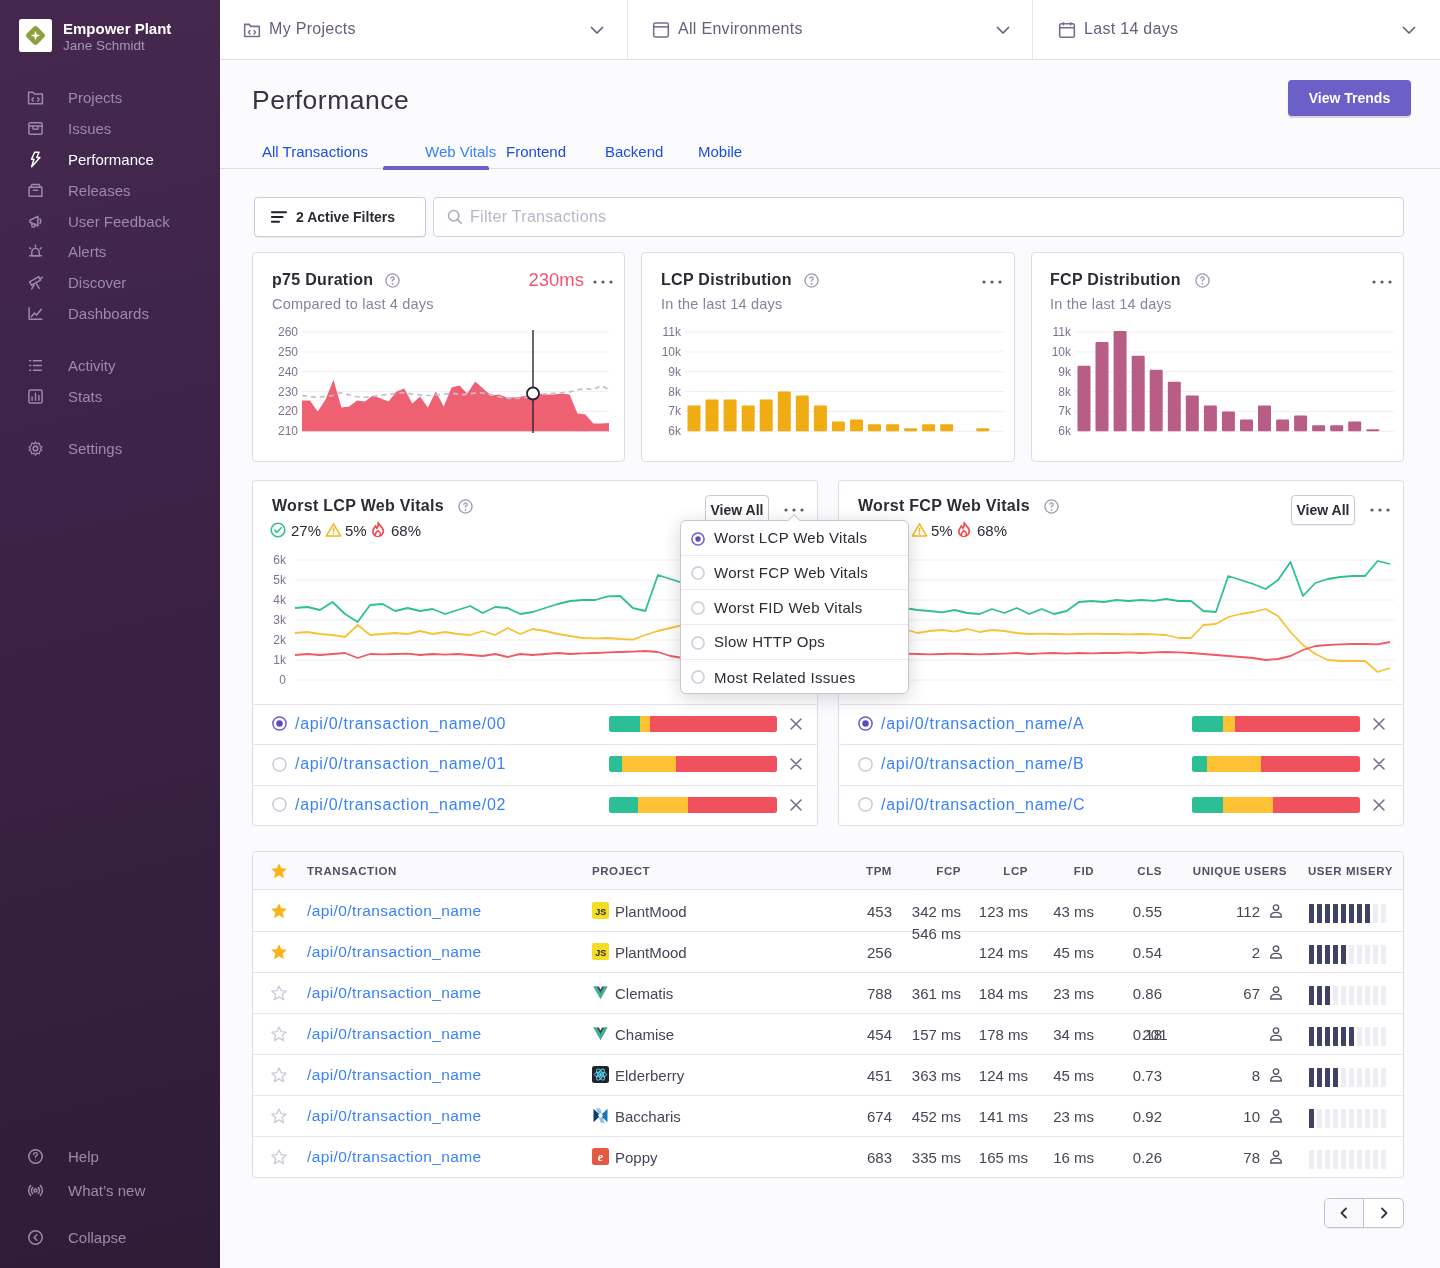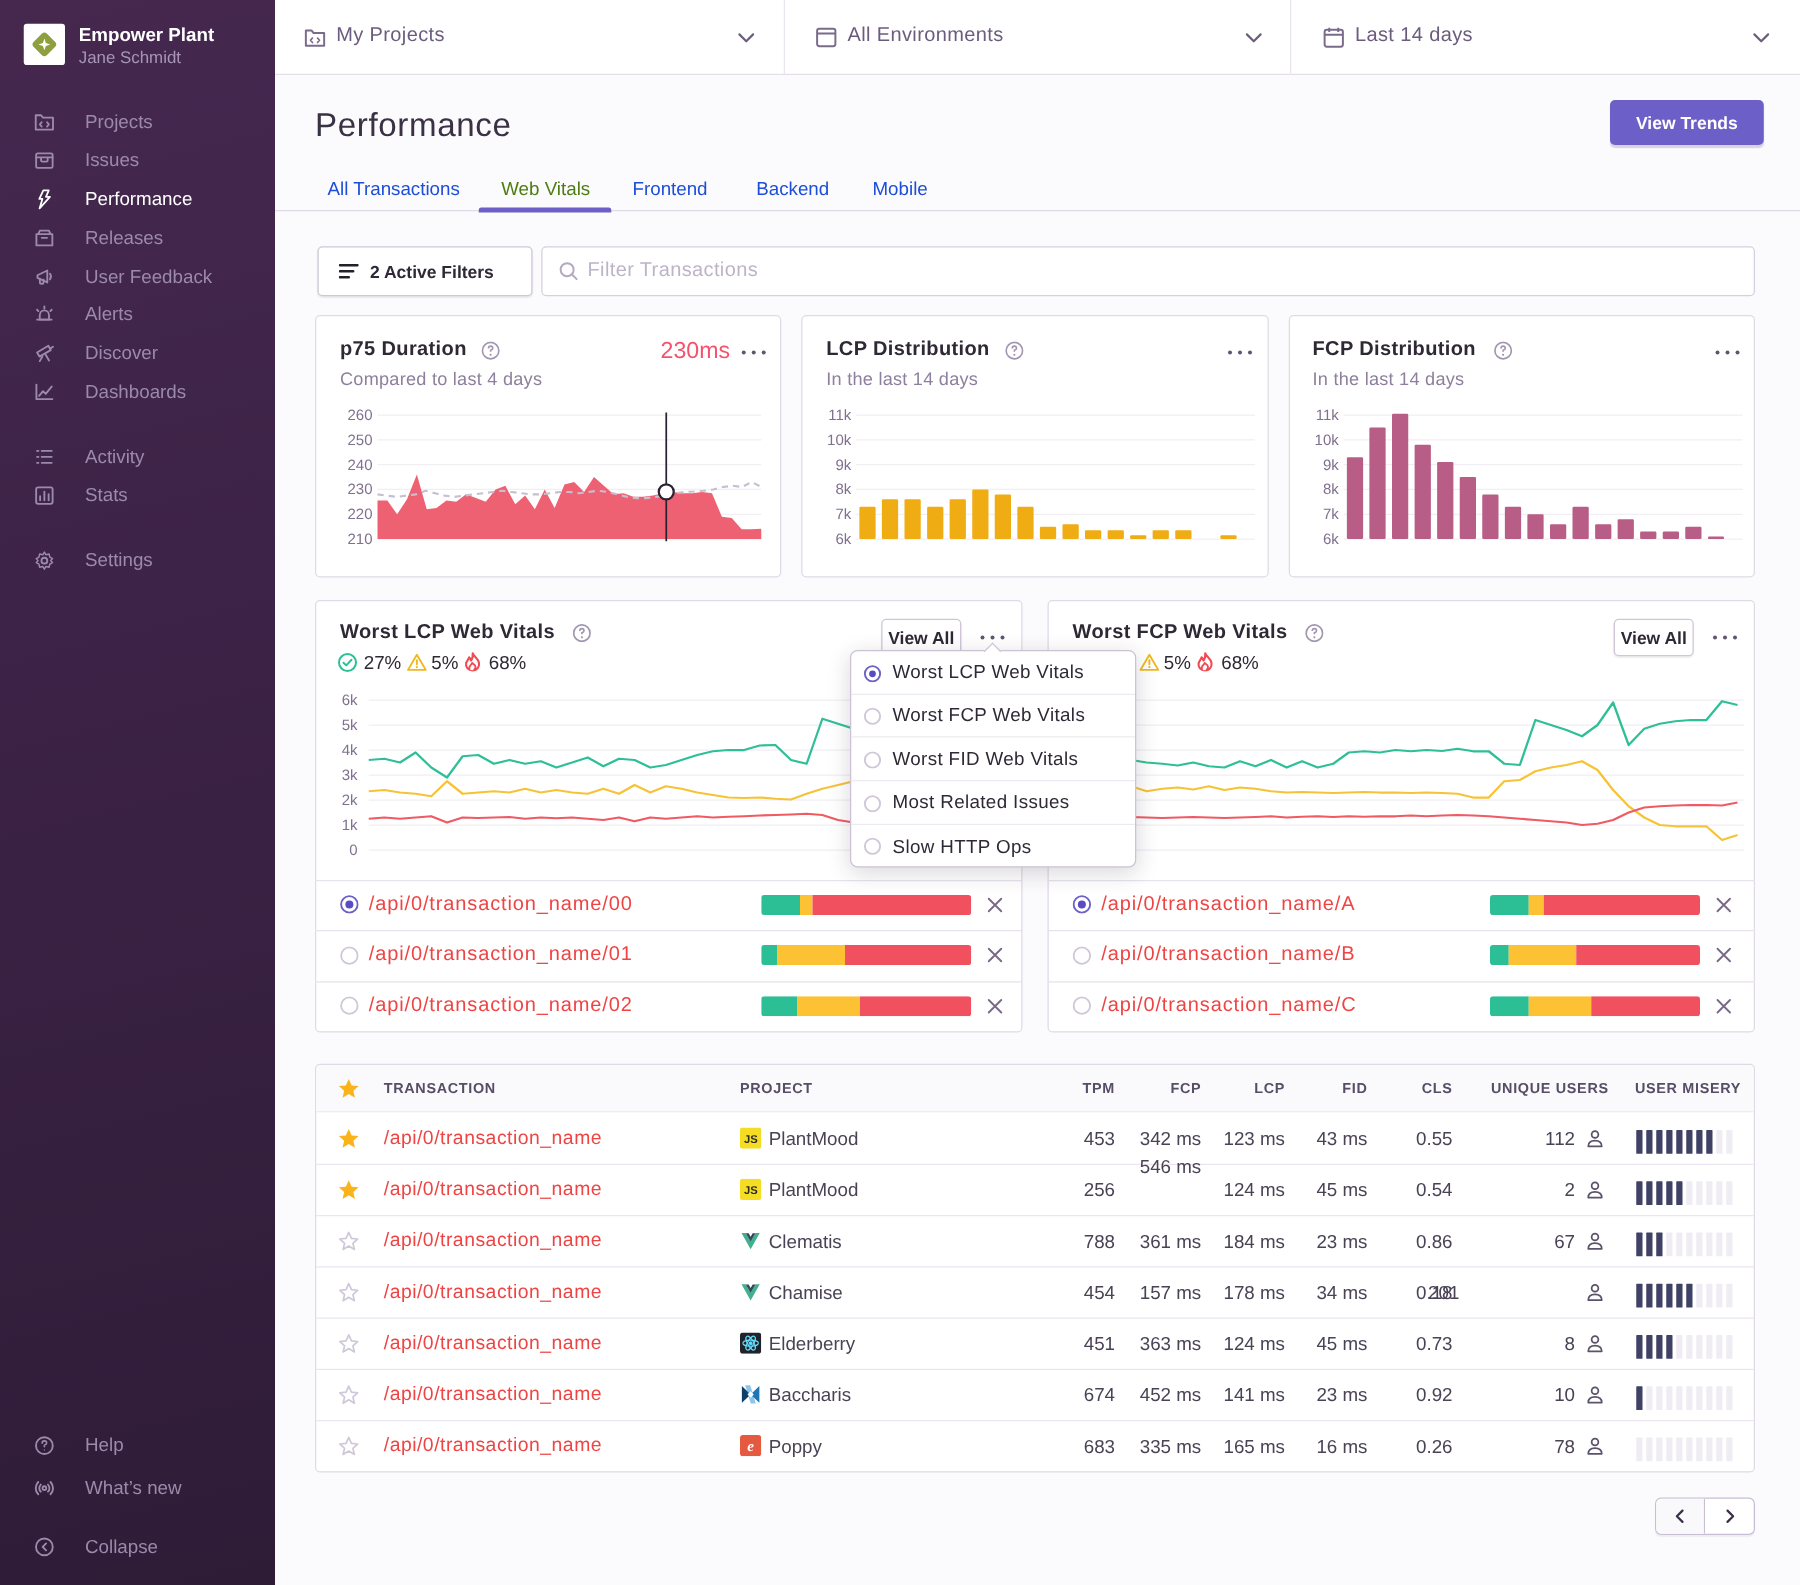--- a/index.html
+++ b/index.html
@@ -11,21 +11,21 @@
 .tb-div{position:absolute;top:0;width:1px;height:59px;background:#e9e4ee}
 .h1{position:absolute;left:252px;top:85px;font-size:26.5px;font-weight:400;color:#3a3144;letter-spacing:.5px}
 .btn-purple{position:absolute;left:1288px;top:80px;width:123px;height:36px;background:#6c5fc7;border-radius:4px;color:#fff;font-size:14px;font-weight:bold;display:flex;align-items:center;justify-content:center;box-shadow:0 2px 1px rgba(50,40,80,.18)}
 .tab{position:absolute;top:143px;font-size:15px;color:#1d4ed8}
 .card{position:absolute;background:#fff;border:1px solid #e0dae6;border-radius:4px}
 .ctitle{position:absolute;font-size:16px;font-weight:bold;color:#2f2936;letter-spacing:.3px}
 .csub{position:absolute;font-size:14.5px;color:#8d7f9d;letter-spacing:.2px}
 .axis{font-size:12px;fill:#80708f;font-family:"Liberation Sans",sans-serif}
 .btn-white{position:absolute;background:#fff;border:1px solid #cfc7d8;border-radius:4px;font-size:14px;font-weight:bold;color:#2f2936;display:flex;align-items:center;justify-content:center;box-shadow:0 1px 1px rgba(50,40,80,.08)}
 .pct{position:absolute;font-size:15px;color:#2f2936}
-.vrow-link{position:absolute;font-size:16px;color:#ef4444;white-space:nowrap;letter-spacing:.7px}
+.vrow-link{position:absolute;font-size:16px;color:#3b82f6;white-space:nowrap;letter-spacing:.7px}
 .th{position:absolute;font-size:11.5px;font-weight:bold;color:#564d66;letter-spacing:.55px}
 .td{position:absolute;font-size:15px;color:#4a4355;white-space:nowrap}
 .dd{position:absolute;left:680px;top:520px;width:229px;height:174px;background:#fff;border:1px solid #cbc2d4;border-radius:6px;box-shadow:0 4px 18px rgba(43,34,51,.18);z-index:50}
 .dd-item{position:relative;height:34.7px;display:flex;align-items:center;padding-left:33px;font-size:15px;color:#2f2936;border-bottom:1px solid #eee9f1;letter-spacing:.3px}
 .dd-item:last-child{border-bottom:none}
 .dd-caret{position:absolute;left:108px;top:-5.5px;width:10px;height:10px;background:#fff;border-left:1px solid #cbc2d4;border-top:1px solid #cbc2d4;transform:rotate(45deg)}
 </style></head><body>
 <div class="sidebar">
 <div class="abs" style="left:19px;top:19px;width:33px;height:33px;background:#fff;border-radius:2.5px"></div>
 <svg class="abs" style="left:25px;top:25px" width="21" height="21" viewBox="0 0 21 21">
@@ -156,21 +156,21 @@
     <rect x="1.5" y="2.5" width="13" height="12" rx="1.5"></rect>
     <path d="M1.5 6 h13 M4.8 1 v3 M11.2 1 v3"></path>
   </svg>
 <div class="tb-text" style="left:1084px">Last 14 days</div>
 <svg style="position:absolute;left:1402px;top:26px" width="14" height="9" viewBox="0 0 14 9" fill="none">
     <path d="M1.5 1.5 L7 7 L12.5 1.5" stroke="#6b5c7d" stroke-width="1.7" stroke-linecap="round" stroke-linejoin="round"></path>
   </svg>
 <div class="h1">Performance</div>
 <div class="btn-purple">View Trends</div>
 <div class="tab" style="left:262px">All Transactions</div>
-<div class="tab" style="left:401px;color:#4d7c0f">Web Vitals</div>
+<div class="tab" style="left:425px;color:#3b82f6">Web Vitals</div>
 <div class="tab" style="left:506px">Frontend</div>
 <div class="tab" style="left:605px">Backend</div>
 <div class="tab" style="left:698px">Mobile</div>
 <div class="abs" style="left:220px;top:168px;width:1220px;height:1px;background:#e1dbe7"></div>
 <div class="abs" style="left:383px;top:166px;width:106px;height:4px;background:#6c5fc7;border-radius:2px 2px 0 0"></div>
 <div class="btn-white" style="left:254px;top:197px;width:172px;height:40px;justify-content:flex-start;padding-left:16px">
     <svg style="margin-right:9px" width="16" height="14" viewBox="0 0 16 14">
       <g stroke="#24202b" stroke-width="2.1" stroke-linecap="round">
         <path d="M1 2.2 h14 M1 7 h10.5 M1 11.8 h7"></path>
       </g>
@@ -496,27 +496,27 @@
     <div class="dd-item">
       <svg style="position:absolute;left:10px;top:10.5px" width="14" height="14" viewBox="0 0 14 14">
         <circle cx="7.0" cy="7.0" r="6.1" fill="#fff" stroke="#cfc7d8" stroke-width="1.5"></circle>
       </svg>
       <span>Worst FID Web Vitals</span>
     </div>
     <div class="dd-item">
       <svg style="position:absolute;left:10px;top:10.5px" width="14" height="14" viewBox="0 0 14 14">
         <circle cx="7.0" cy="7.0" r="6.1" fill="#fff" stroke="#cfc7d8" stroke-width="1.5"></circle>
       </svg>
-      <span>Most Related Issues</span>
+      <span>Slow HTTP Ops</span>
     </div>
     <div class="dd-item">
       <svg style="position:absolute;left:10px;top:10.5px" width="14" height="14" viewBox="0 0 14 14">
         <circle cx="7.0" cy="7.0" r="6.1" fill="#fff" stroke="#cfc7d8" stroke-width="1.5"></circle>
       </svg>
-      <span>Slow HTTP Ops</span>
+      <span>Most Related Issues</span>
     </div>
   </div>
 <div class="abs" style="left:252px;top:851px;width:1152px;height:327px;background:#fff;border:1px solid #e0dae6;border-radius:4px"></div>
 <div class="abs" style="left:253px;top:852px;width:1150px;height:38px;background:#faf9fb;border-radius:4px 4px 0 0;border-bottom:1px solid #e6e1ea"></div>
 <svg style="position:absolute;left:270px;top:862px" width="18" height="18" viewBox="0 0 20 20">
     <path d="M10 1.3 L12.6 7 L18.8 7.6 L14.1 11.8 L15.5 18 L10 14.7 L4.5 18 L5.9 11.8 L1.2 7.6 L7.4 7 Z" fill="#fbb31c"></path>
   </svg>
 <div class="th" style="left:307px;top:865px">TRANSACTION</div>
 <div class="th" style="left:592px;top:865px">PROJECT</div>
 <div class="th" style="left:852px;top:865px;width:40px;text-align:right">TPM</div>

